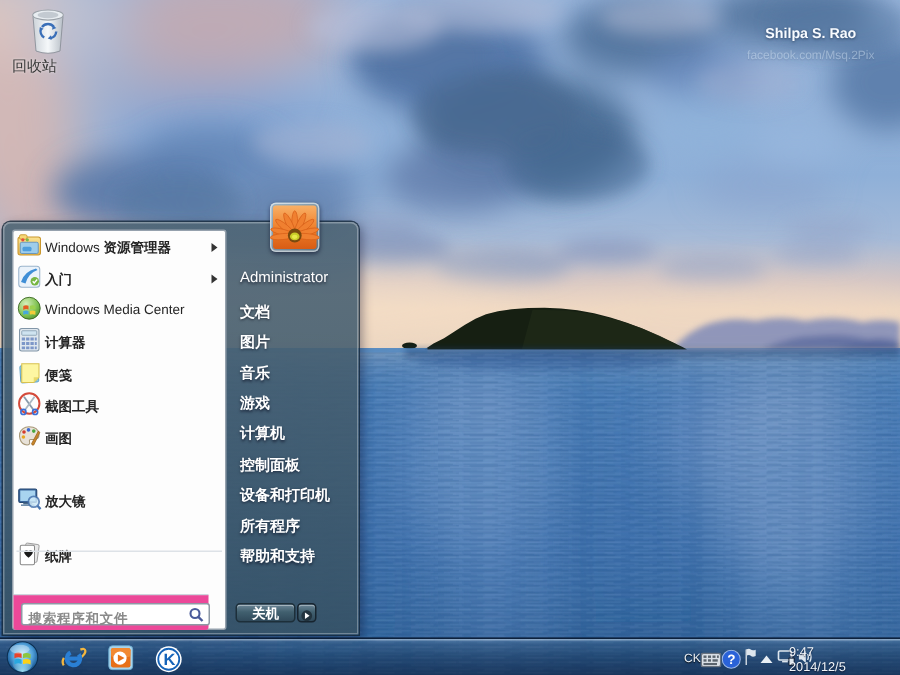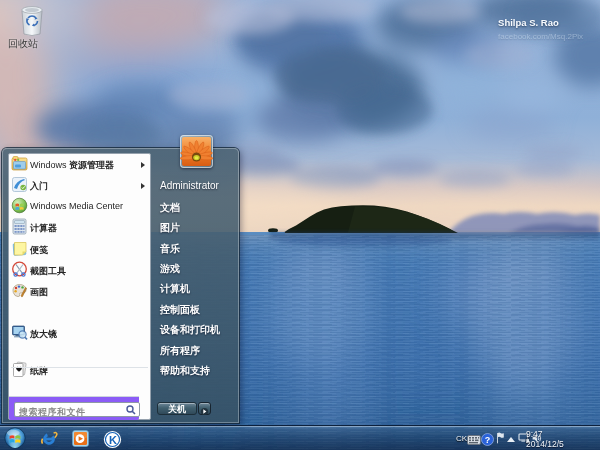--- a/index.html
+++ b/index.html
@@ -7,36 +7,36 @@
 #bgsvg{position:absolute;left:0;top:0}
 
 #smenu{position:absolute;left:2px;top:148px;width:237px;height:275px;background:linear-gradient(180deg,rgba(78,101,117,.9),rgba(54,82,102,.92));border-radius:5px 5px 0 0;box-shadow:0 0 0 1px rgba(20,40,58,.8),inset 0 0 0 1px rgba(255,255,255,.3), 2px 2px 7px rgba(0,0,30,.4)}
 #leftpanel{position:absolute;left:6px;top:5px;width:143px;height:267px;background:#fdfdfd;border:1px solid #95a1ad;border-radius:2px;box-sizing:border-box}
 .litem{position:absolute;left:0;width:100%;height:21px}
 .litem .ic{position:absolute;left:2px;top:1px;width:17px;height:17px}
 .litem .tx{position:absolute;left:21px;top:5px;font-size:9px;color:#252525;white-space:nowrap}
 .litem .arr{position:absolute;right:5px;top:8px;width:0;height:0;border-left:4px solid #333;border-top:3.5px solid transparent;border-bottom:3.5px solid transparent}
 #sep1{position:absolute;left:2px;top:213px;width:137px;height:1px;background:#dde2e7}
 #allprog{position:absolute;left:0;top:216px;width:100%;height:20px}
-#searcharea{position:absolute;left:0px;top:242px;width:130px;height:23px;background:#8b5cf6;border-top:1px solid #cdd5dd;border-radius:0 0 2px 2px}
+#searcharea{position:absolute;left:0px;top:242px;width:130px;height:23px;background:#ec4899;border-top:1px solid #cdd5dd;border-radius:0 0 2px 2px}
 #searchbox{position:absolute;left:5px;top:5px;width:126px;height:15px;background:#fff;border:1px solid #8e99a5;border-radius:2px;box-sizing:border-box}
 #searchbox .ph{position:absolute;left:4px;top:3px;font-size:9px;color:#8a8a8a;letter-spacing:.5px}
 #rightpanel{position:absolute;left:149px;top:0px;width:84px;height:275px}
 .ritem{position:absolute;left:9px;font-size:10px;color:#fff;white-space:nowrap;text-shadow:0 1px 2px rgba(0,0,20,.6)}
 #userpic{position:absolute;left:178px;top:-13px;width:33px;height:33px;border-radius:4px;background:linear-gradient(145deg,#9fb6c6,#5d7585);box-shadow:0 1px 3px rgba(0,0,30,.5), inset 0 0 0 1px rgba(255,255,255,.55)}
 #shutdown{position:absolute;left:155px;top:254px;width:38px;height:11px;background:linear-gradient(180deg,#6e8798,#41606f 45%,#30495a);border:1px solid #1d2f3a;border-radius:3px;box-shadow:inset 0 1px 0 rgba(255,255,255,.4);color:#fff;font-size:9px;text-align:center;line-height:12px}
 #shutarr{position:absolute;left:196px;top:254px;width:11px;height:11px;background:linear-gradient(180deg,#6e8798,#41606f 45%,#30495a);border:1px solid #17242f;border-radius:3px;box-shadow:inset 0 1px 0 rgba(255,255,255,.35)}
 
 #taskbar{position:absolute;left:0;top:425px;width:600px;height:25px;background:linear-gradient(180deg,rgba(150,180,205,.35),rgba(60,95,128,.42) 10%,rgba(28,58,92,.52) 45%,rgba(12,32,60,.62));border-top:1px solid rgba(10,26,48,.75);box-shadow:inset 0 1px 0 rgba(255,255,255,.3);box-sizing:border-box}
 .trayico{position:absolute;top:6px}
 #clock{position:absolute;right:14px;top:4px;width:60px;color:#f2f6fa;font-size:8.5px;text-shadow:0 1px 1px rgba(0,0,20,.7);line-height:9.5px}
 
 #rbin{position:absolute;left:8px;top:4px;width:48px;text-align:left}
 #rblabel{font-size:10px;color:#3a3a3a;text-shadow:0 0 2px rgba(255,255,255,.7);margin-top:0px}
-#sig{position:absolute;right:17px;top:17px;text-align:left}
+#sig{position:absolute;right:17px;top:17px;text-align:center}
 #sig .l1{font-size:9.5px;font-weight:bold;color:#f8fbff;text-shadow:0 1px 2px rgba(40,60,90,.85)}
 #sig .l2{font-size:8px;color:#d0e0f0;opacity:.45;margin-top:4px;text-shadow:0 1px 1px rgba(60,80,110,.5)}
 .ck{font-weight:bold}
 </style></head>
 <body>
 <div id="root">
 <svg id="bgsvg" width="600" height="450" viewBox="0 0 600 450">
  <defs>
   <filter id="b18" x="-80%" y="-80%" width="260%" height="260%">
           <feGaussianBlur stdDeviation="18"></feGaussianBlur>

